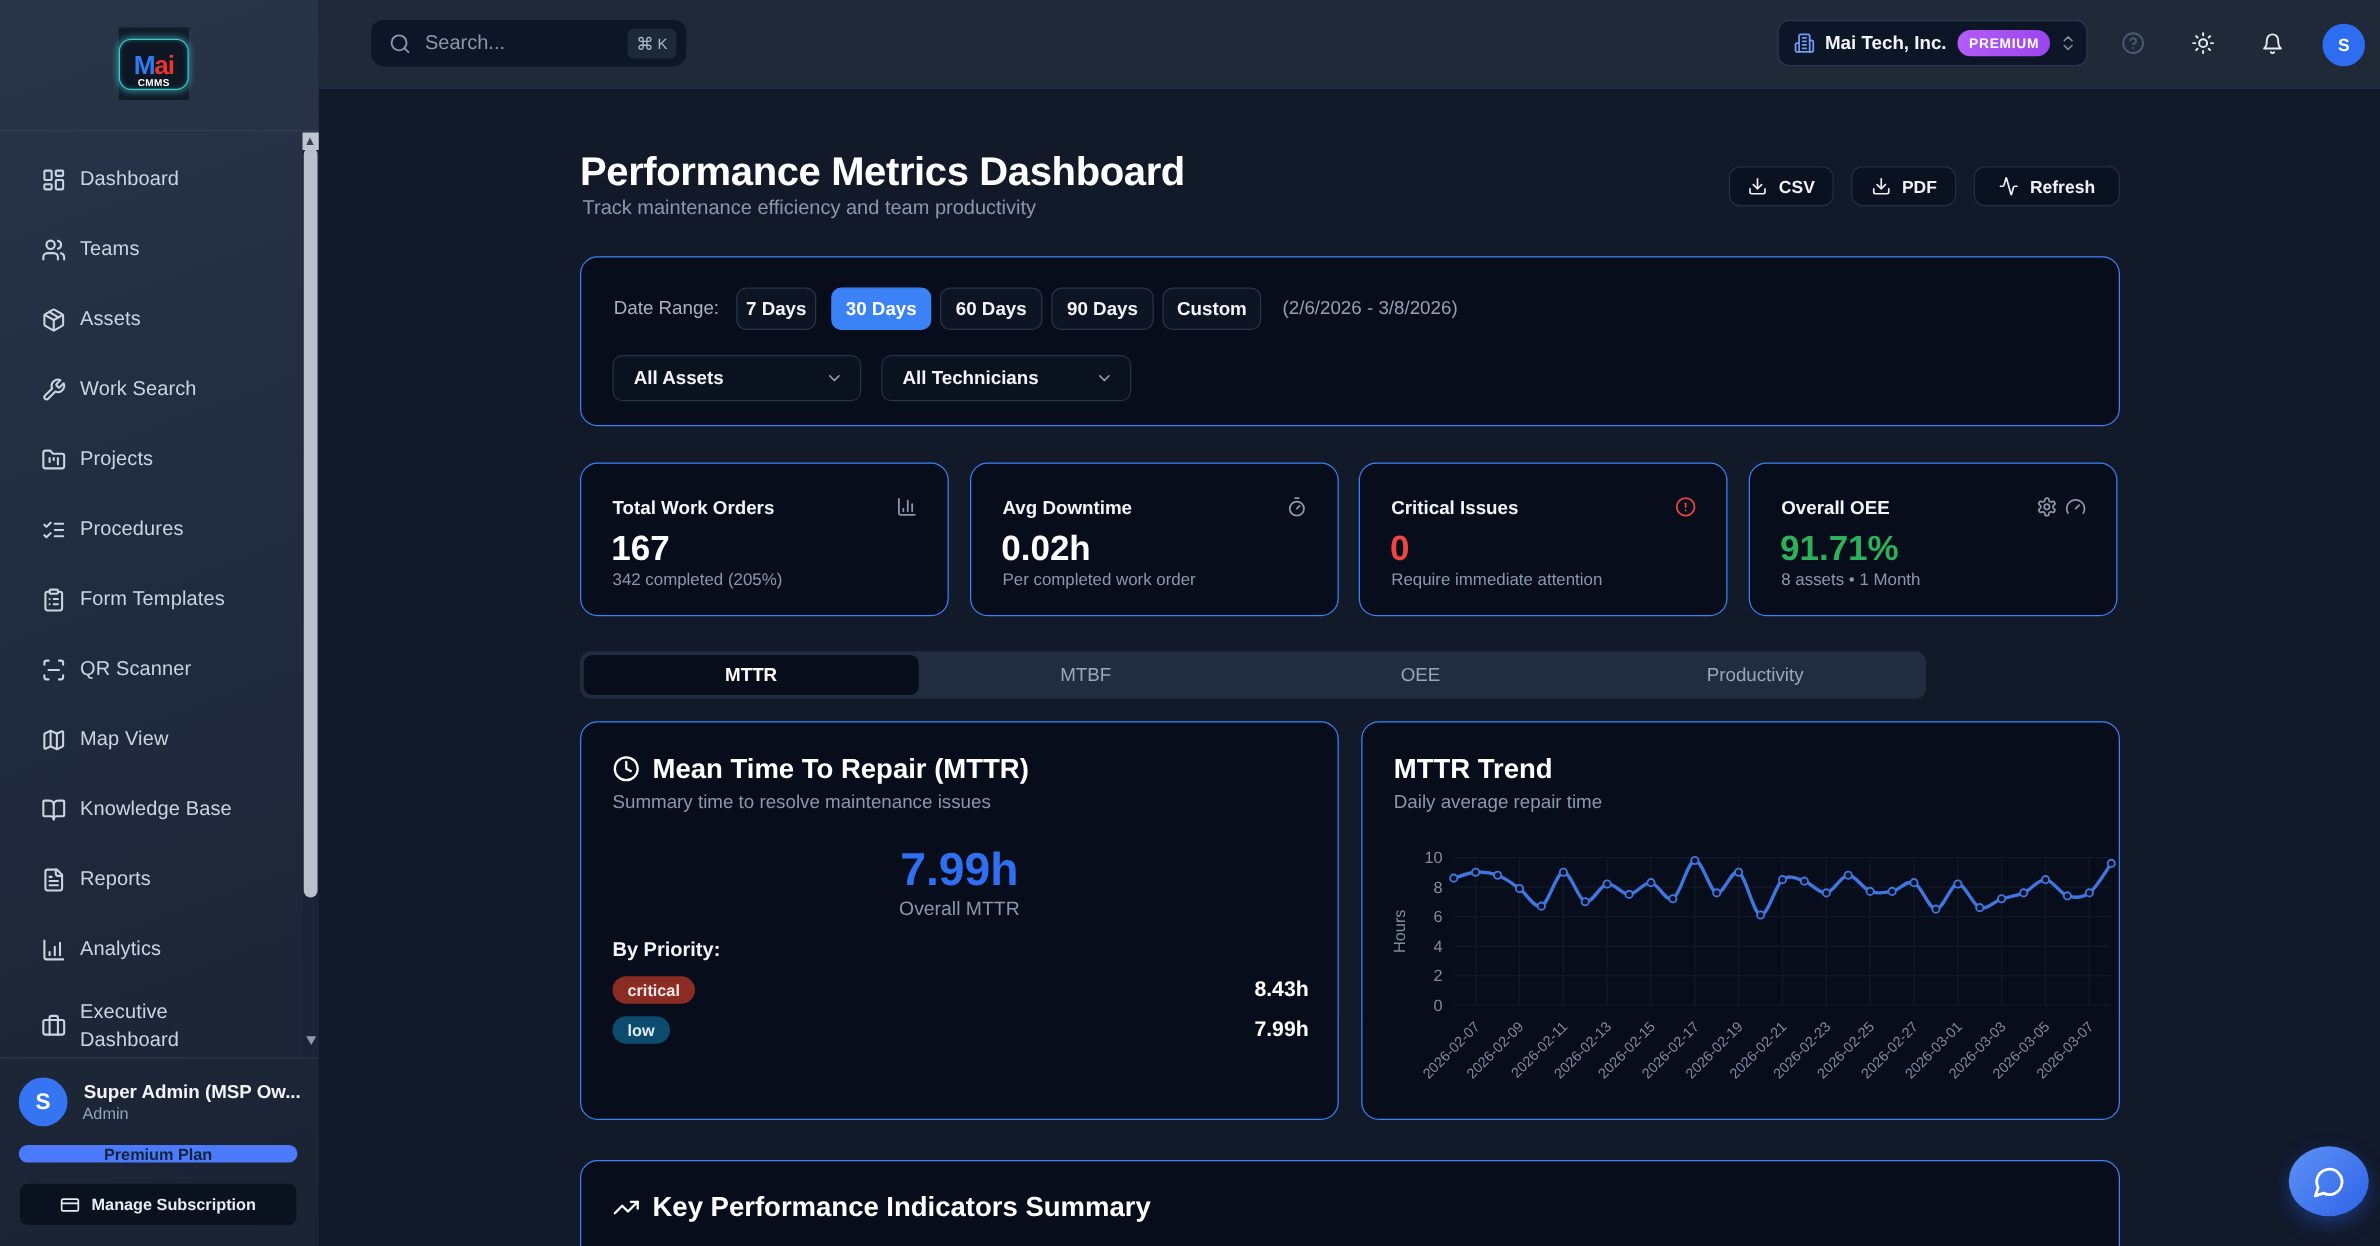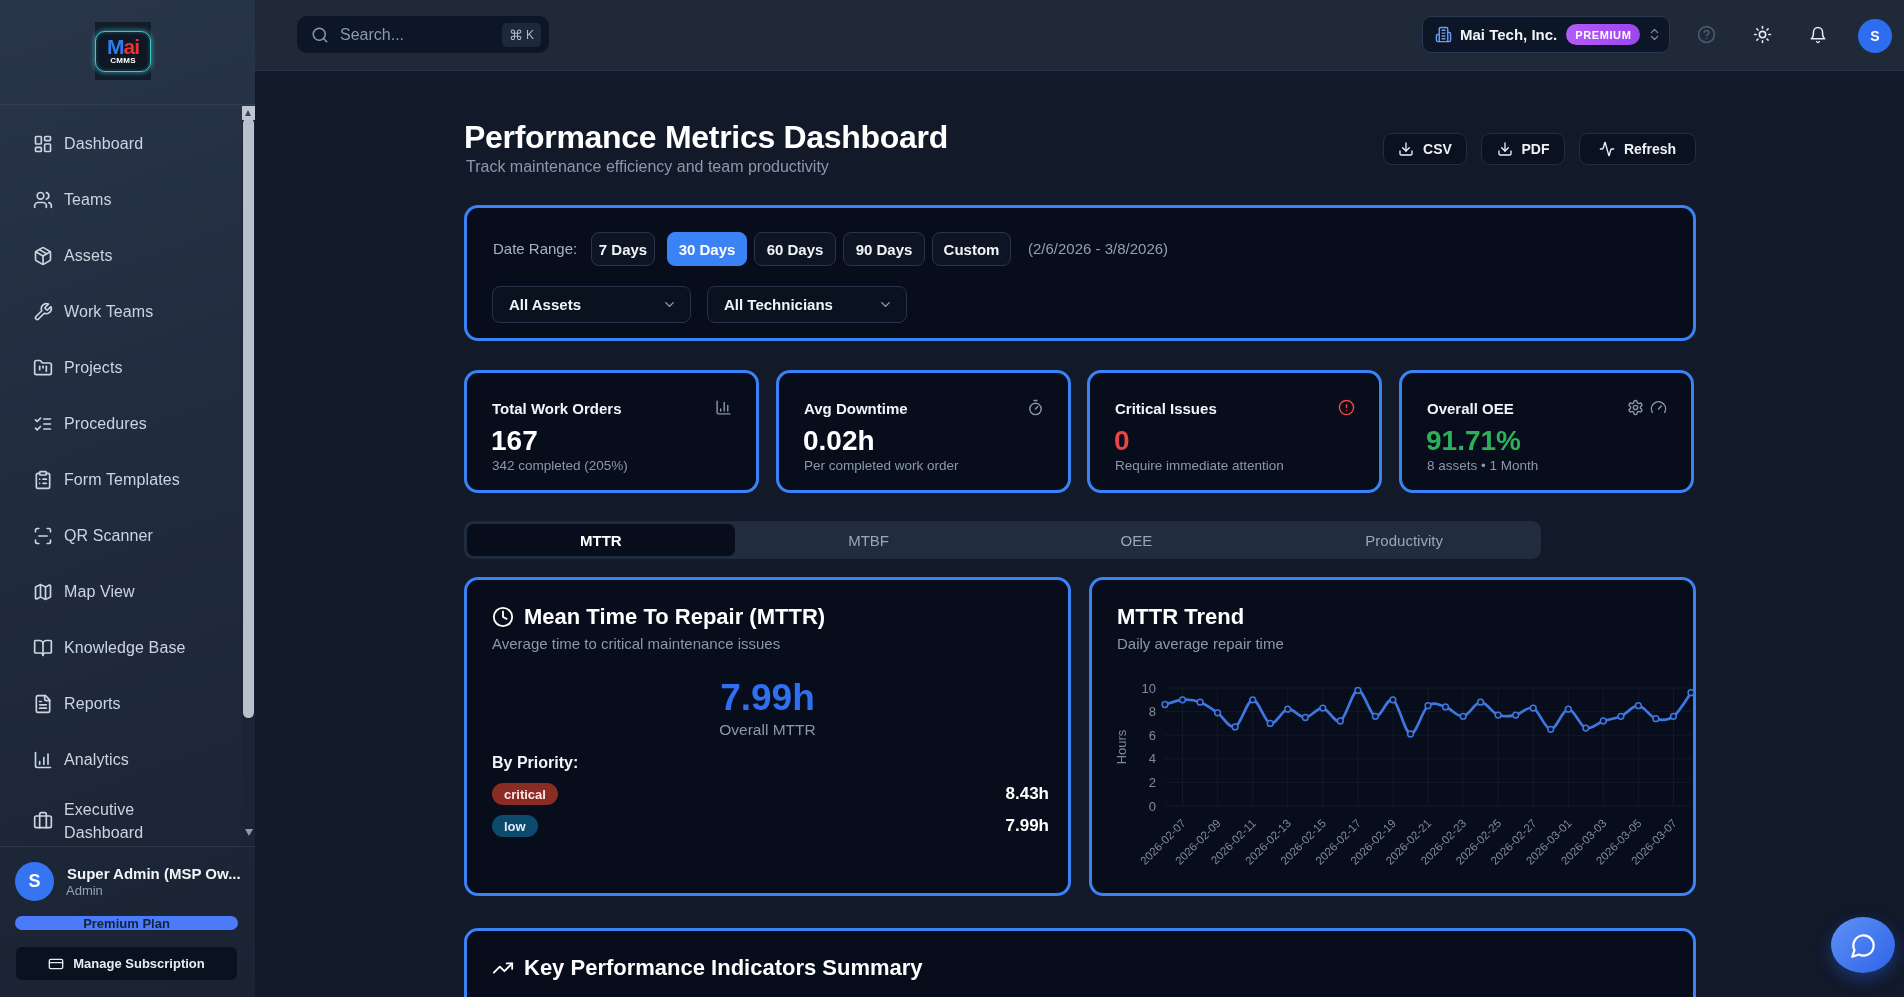--- a/index.html
+++ b/index.html
@@ -2,21 +2,21 @@
 <html><head>
 <meta charset="utf-8">
 <style>
 * { margin:0; padding:0; box-sizing:border-box; }
 html,body { width:1904px; height:997px; overflow:hidden; background:#121929; font-family:"Liberation Sans", sans-serif; }
 #root { position:relative; width:1904px; height:997px; }
 
 #sidebar { position:absolute; left:0; top:0; width:255px; height:997px; background:linear-gradient(160deg,#293549 0%,#212c3f 42%,#1a2332 100%); }
 #sb-head { position:absolute; left:0; top:0; width:255px; height:105px; border-bottom:1px solid rgba(255,255,255,0.06); }
 #logo-sq { position:absolute; left:95px; top:22px; width:56px; height:58px; background:#131c2b; display:flex; align-items:center; justify-content:center; }
-#logo-ic { width:62px; height:41px; border-radius:10px; background:#0e1723; border:1.5px solid #3bc9cd; box-shadow:0 0 5px 1px rgba(62,205,210,0.55), inset 0 0 4px rgba(62,205,210,0.35); display:flex; flex-direction:column; align-items:center; justify-content:center; }
+#logo-ic { width:62px; height:41px; border-radius:10px; background:#0e1723; border:1.5px solid #3bc9cd; box-shadow:0 0 5px 1px rgba(62,205,210,0.55), inset 0 0 4px rgba(62,205,210,0.35); display:flex; flex-direction:column; align-items:center; justify-content:flex-end; }
 #logo-ic .mai { font-size:21px; font-weight:bold; line-height:18px; letter-spacing:-1px; margin-top:1px; }
 #logo-ic .mai .m { color:#2f7bf0; }
 #logo-ic .mai .ai { color:#e8332e; }
 #logo-ic .cmms { font-size:8px; font-weight:bold; color:#fff; letter-spacing:0.3px; }
 #nav { position:absolute; left:0; top:106px; width:242px; padding-top:10px; }
 .nav-item { display:flex; align-items:center; height:56px; padding-left:33px; color:#cbd5e1; font-size:16px; }
 .nav-item svg { width:20px; height:20px; margin-right:11px; flex:none; }
 .nav-item span { letter-spacing:0.1px; }
 .nav-item.two { height:66px; } .nav-item.two span { line-height:23px; }
 
@@ -41,21 +41,21 @@
 #kbd .cmd { font-size:14px; }
 #org { position:absolute; right:234px; top:16px; width:248px; height:37px; border-radius:9px; background:#0d1626; border:1px solid #2a3750; display:flex; align-items:center; }
 #org svg.bld { width:17px; height:17px; margin-left:12px; flex:none; }
 #org .nm { color:#f1f5f9; font-size:15px; font-weight:bold; margin-left:8px; white-space:nowrap; }
 #prem-pill { margin-left:9px; height:21px; padding:0 9px; flex:none; border-radius:11px; background:linear-gradient(90deg,#b45cf7,#9b45ee); color:#fff; font-size:11px; font-weight:bold; letter-spacing:0.6px; display:flex; align-items:center; }
 #org svg.chv { width:15px; height:15px; margin-left:7px; flex:none; }
 .tb-ic { position:absolute; top:24px; }
 #avatar2 { position:absolute; right:12px; top:19px; width:34px; height:34px; border-radius:50%; background:#2e6cf0; color:#fff; font-size:14px; font-weight:bold; display:flex; align-items:center; justify-content:center; }
 
 #main { position:absolute; left:255px; top:71px; width:1649px; height:926px; background:#121929; }
-.card { position:absolute; background:#070d1a; border:3px solid #3b82f6; border-radius:14px; }
+.card { position:absolute; background:#070d1a; border:1px solid #3b82f6; border-radius:14px; }
 #h1 { position:absolute; left:209px; top:48px; color:#fff; font-size:32px; font-weight:bold; letter-spacing:-0.3px; }
 #h1sub { position:absolute; left:211px; top:87px; color:#8b98ac; font-size:16px; }
 .hbtn { position:absolute; top:62px; height:32px; border-radius:9px; background:#0a1120; border:1px solid #232e44; color:#eef2f7; font-size:14px; font-weight:bold; display:flex; align-items:center; justify-content:center; gap:9px; }
 .hbtn svg { width:16px; height:16px; }
 
 #fcard { left:209px; top:134px; width:1232px; height:136px; }
 #fcard .lbl { position:absolute; left:26px; top:32px; color:#a7b2c2; font-size:15px; }
 .fbtn { position:absolute; top:24px; height:34px; border-radius:8px; background:#0d1524; border:1px solid #2a3548; color:#f1f5f9; font-size:15px; font-weight:bold; display:flex; align-items:center; justify-content:center; }
 .fbtn.sel { background:#3b82f6; border-color:#3b82f6; color:#fff; }
 #drange { position:absolute; left:561px; top:32px; color:#93a0b2; font-size:15px; }
@@ -189,21 +189,21 @@
         <div class="tab on">MTTR</div>
         <div class="tab">MTBF</div>
         <div class="tab">OEE</div>
         <div class="tab">Productivity</div>
       </div>
     <div class="card" id="mttr">
       <div class="ch-title"><svg viewBox="0 0 24 24" fill="none" stroke="#fff" stroke-width="2" stroke-linecap="round" stroke-linejoin="round">
             <circle cx="12" cy="12" r="10"></circle>
             <polyline points="12 6 12 12 16 14"></polyline>
           </svg>Mean Time To Repair (MTTR)</div>
-      <div class="ch-sub">Average time to critical maintenance issues</div>
+      <div class="ch-sub">Summary time to resolve maintenance issues</div>
       <div id="big-val">7.99h</div>
       <div id="big-lbl">Overall MTTR</div>
       <div id="bypr">By Priority:</div>
       <div class="prow" style="top:203px">
           <span class="pill crit">critical</span>
           <span class="pv">8.43h</span>
         </div>
       <div class="prow" style="top:235px">
           <span class="pill low">low</span>
           <span class="pv">7.99h</span>
@@ -336,21 +336,21 @@
             <path d="M12 22V12"></path>
             <path d="m3.3 7 8.7 5 8.7-5"></path>
             <path d="m7.5 4.27 9 5.15"></path>
           </svg>
           <span>Assets</span>
         </div>
       <div class="nav-item">
           <svg viewBox="0 0 24 24" fill="none" stroke="#cbd5e1" stroke-width="2" stroke-linecap="round" stroke-linejoin="round">
             <path d="M14.7 6.3a1 1 0 0 0 0 1.4l1.6 1.6a1 1 0 0 0 1.4 0l3.77-3.77a6 6 0 0 1-7.94 7.94l-6.91 6.91a2.12 2.12 0 0 1-3-3l6.91-6.91a6 6 0 0 1 7.94-7.94l-3.76 3.76z"></path>
           </svg>
-          <span>Work Teams</span>
+          <span>Work Search</span>
         </div>
       <div class="nav-item">
           <svg viewBox="0 0 24 24" fill="none" stroke="#cbd5e1" stroke-width="2" stroke-linecap="round" stroke-linejoin="round">
             <path d="M20 20a2 2 0 0 0 2-2V8a2 2 0 0 0-2-2h-7.9a2 2 0 0 1-1.69-.9L9.6 3.9A2 2 0 0 0 7.93 3H4a2 2 0 0 0-2 2v13a2 2 0 0 0 2 2Z"></path>
             <path d="M8 10v4"></path>
             <path d="M12 10v2"></path>
             <path d="M16 10v6"></path>
           </svg>
           <span>Projects</span>
         </div>

